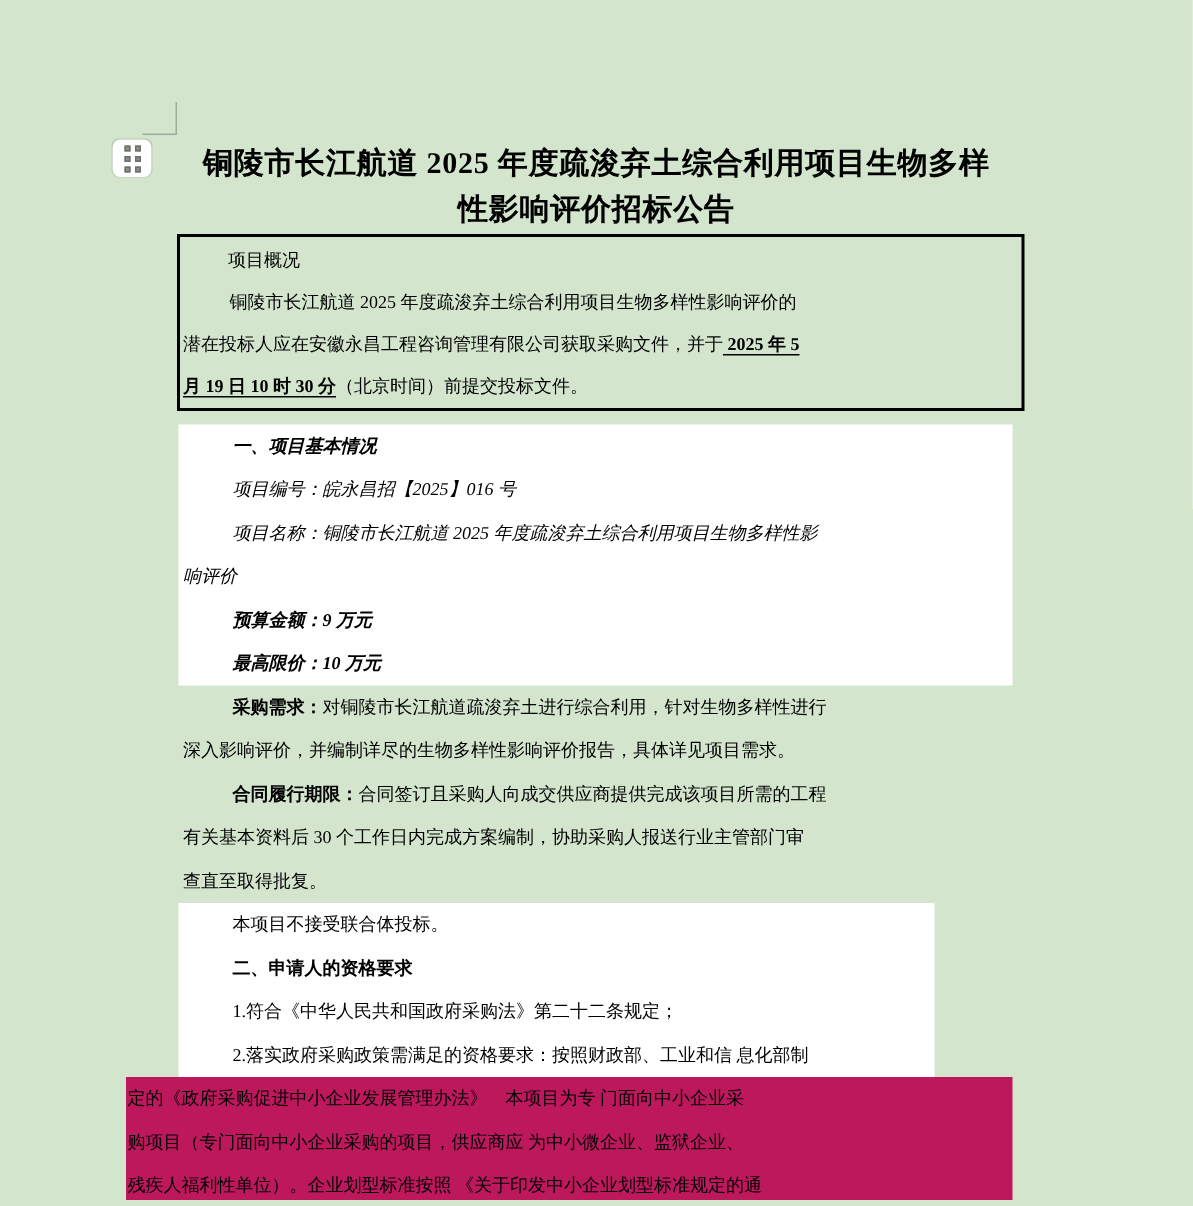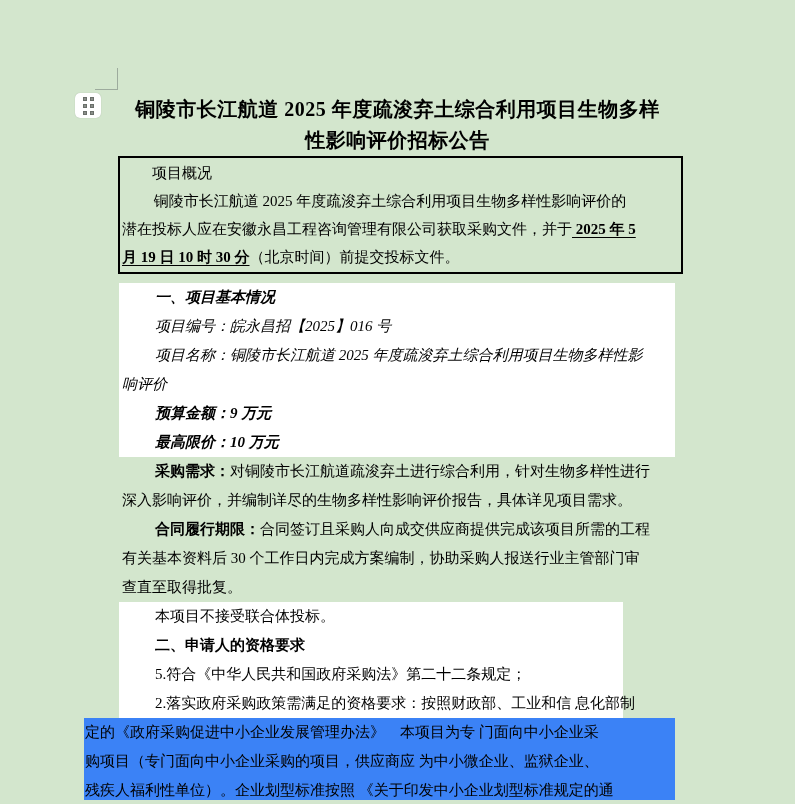--- a/index.html
+++ b/index.html
@@ -27,34 +27,34 @@
     gap:3px; justify-content:center; align-content:center;
   }
   .drag-handle .dot { width:4px; height:4px; background:#8a8f8a; border:1px solid #6a6f6a; }
   .title {
     padding-top:94px;
     text-align:center;
     font-size:20px; font-weight:bold;
     line-height:31px;
     letter-spacing:0.5px;
   }
-  .line { white-space:pre; font-size:15px; line-height:29px; }
+  .line { white-space:pre; font-size:12px; line-height:29px; }
   .box {
     margin-left:118px; width:565px;
     border:2px solid #000;
     padding:1px 2px;
   }
   .box .line { line-height:28px; }
   .ind-h { padding-left:30px; }
   .ind-b { padding-left:28px; }
   .ind   { padding-left:33px; }
   .white-a { margin-top:9px; margin-left:119px; width:556px; background:#ffffff; padding-left:3px;font-style:italic; }
   .green-sec { margin-left:119px; width:556px; padding-left:3px; }
   .white-b1 { margin-left:119px; width:504px; background:#ffffff; padding-left:3px; }
-  .white-b2 { margin-left:84px; width:591px; background:#3b82f6; padding-left:1px; height:82px; overflow:visible; }
+  .white-b2 { margin-left:84px; width:591px; background:#be185d; padding-left:1px; height:82px; overflow:visible; }
   .b { font-weight:bold; }
   .u { text-underline-offset:3px; }
   .bu { font-weight:bold; text-decoration:underline; text-underline-offset:3px;margin-top:18px; }
 </style>
 </head>
 <body>
 
 <div class="page">
 
   <div class="corner-mark"></div>
@@ -93,21 +93,21 @@
     <div class="line ind"><span class="b">采购需求：</span><span>对铜陵市长江航道疏浚弃土进行综合利用，针对生物多样性进行</span></div>
     <div class="line">深入影响评价，并编制详尽的生物多样性影响评价报告，具体详见项目需求。</div>
     <div class="line ind"><span class="b">合同履行期限：</span><span>合同签订且采购人向成交供应商提供完成该项目所需的工程</span></div>
     <div class="line">有关基本资料后 30 个工作日内完成方案编制，协助采购人报送行业主管部门审</div>
     <div class="line">查直至取得批复。</div>
   </div>
 
   <div class="white-b1">
     <div class="line ind">本项目不接受联合体投标。</div>
     <div class="line ind b">二、申请人的资格要求</div>
-    <div class="line ind">5.符合《中华人民共和国政府采购法》第二十二条规定；</div>
+    <div class="line ind">1.符合《中华人民共和国政府采购法》第二十二条规定；</div>
     <div class="line ind">2.落实政府采购政策需满足的资格要求：按照财政部、工业和信 息化部制</div>
   </div>
 
   <div class="white-b2">
     <div class="line">定的《政府采购促进中小企业发展管理办法》　本项目为专 门面向中小企业采</div>
     <div class="line">购项目（专门面向中小企业采购的项目，供应商应 为中小微企业、监狱企业、</div>
     <div class="line">残疾人福利性单位）。企业划型标准按照 《关于印发中小企业划型标准规定的通</div>
   </div>
 
 </div>

